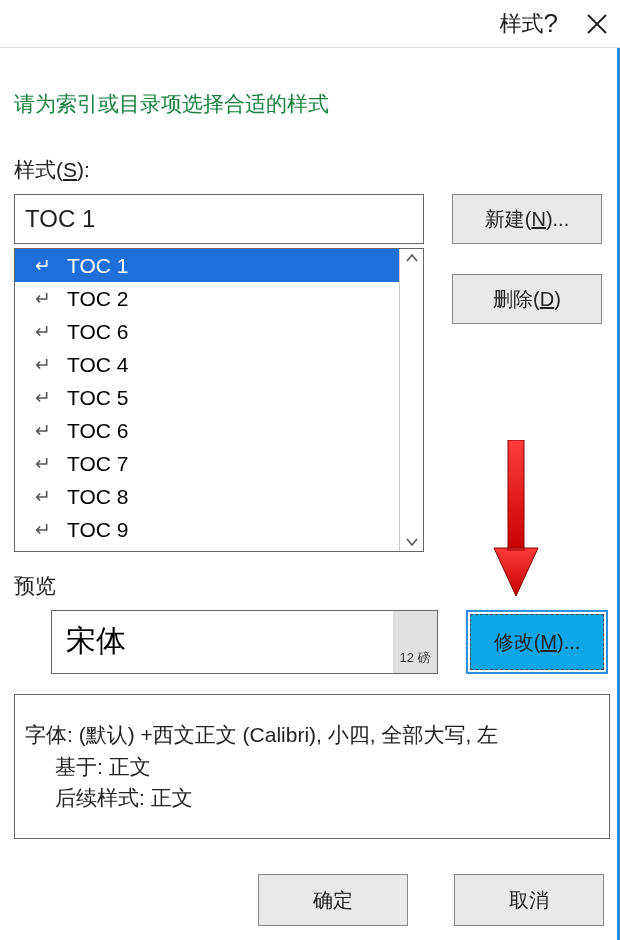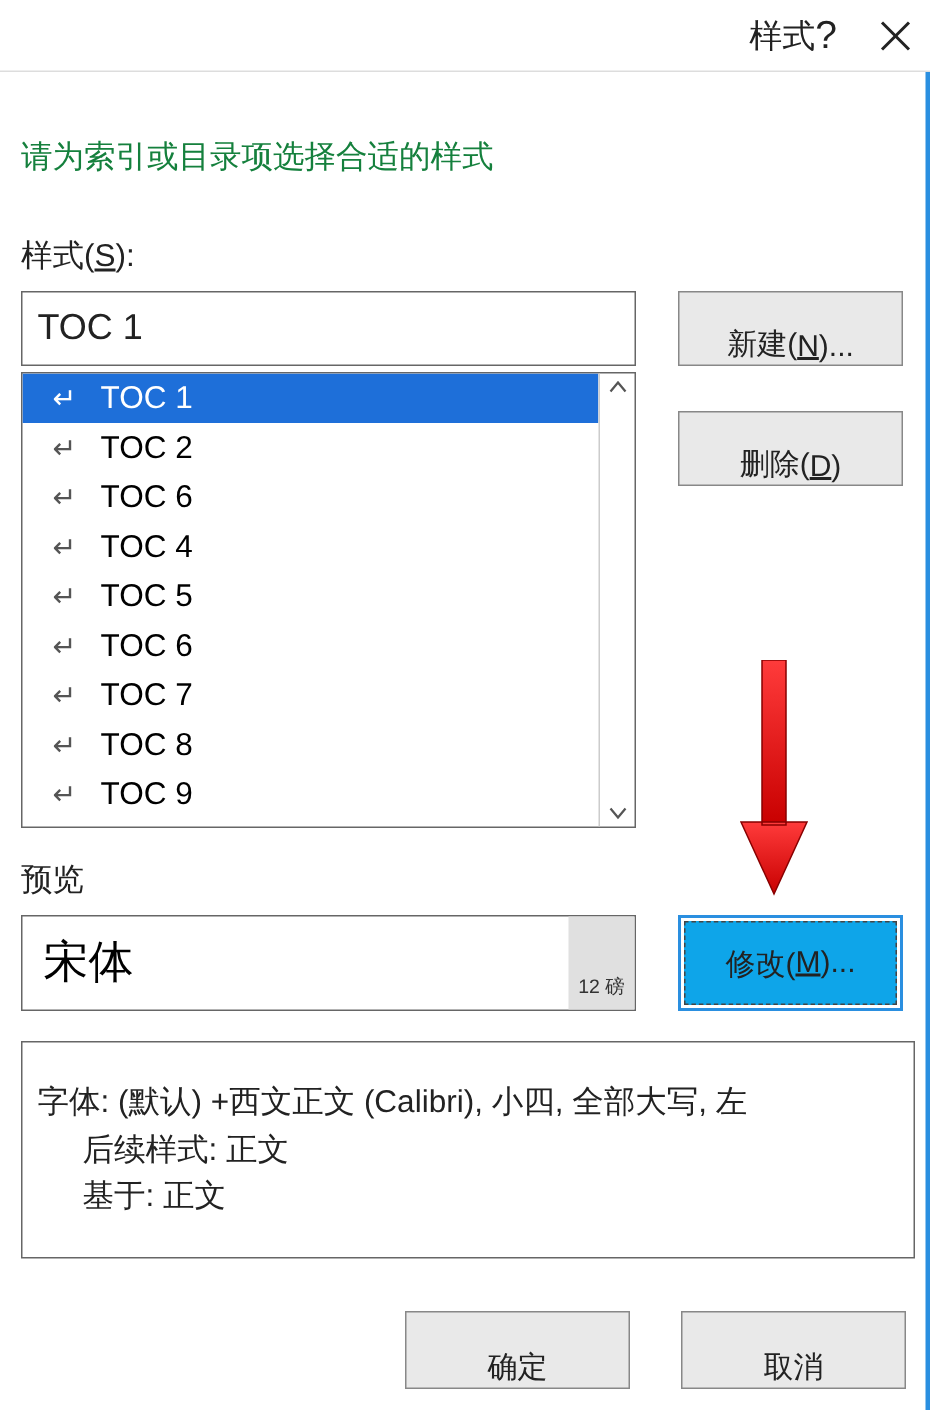--- a/index.html
+++ b/index.html
@@ -19,33 +19,33 @@
     .col-right { width: 150px; display: flex; flex-direction: column; gap: 30px; }
     .style-input { width: 410px; height: 50px; border: 1px solid #666; padding: 4px 10px; font-size: 24px; color: #222; font-family: inherit; background: #fff; }
     .listbox { margin-top: 4px; width: 410px; height: 304px; border: 1px solid #666; background: #fff; display: flex; }
     .list-items { flex: 1; overflow: hidden; }
     .list-item { height: 33px; display: flex; align-items: center; font-size: 21px; padding-left: 20px; cursor: pointer; }
     .list-item.selected { background: #1e6fd9; color: #fff; }
     .list-item .para-icon { width: 22px; text-align: left; font-size: 19px; color: #555; margin-right: 10px;}
     .list-item.selected .para-icon { color: #fff; }
     .list-scroll { width: 24px; border-left: 1px solid #ccc; display: flex; flex-direction: column; justify-content: space-between; align-items: center; padding: 4px 0; color: #555; }
     .list-scroll span svg { display:block; }
-    .btn { width: 150px; height: 50px; border: 1px solid #888; background: #e9e9e9; font-size: 20px; color: #222; cursor: pointer; font-family: inherit; display: flex; align-items: flex-end; justify-content: center; }
+    .btn { width: 150px; height: 50px; border: 1px solid #888; background: #e9e9e9; font-size: 20px; color: #222; cursor: pointer; font-family: inherit; display: flex; align-items: center; justify-content: center; }
     .btn .u { text-decoration: underline; }
     .preview-label { font-size: 21px; color: #222; margin-top: 20px; margin-bottom: 10px; }
-    .preview-row { display: flex; gap: 28px; align-items: center; }
+    .preview-row { display: flex; gap: 28px; align-items: center; margin-left: 37px; }
     .preview-box { width: 410px; height: 64px; border: 1px solid #666; display: flex; align-items: stretch; }
     .preview-font { flex: 1; font-size: 30px; padding: 10px 14px; font-family: "SimSun", serif; }
     .preview-size { width: 44px; background: #e0e0e0; display: flex; align-items: flex-end; justify-content: center; font-size: 13px; padding-bottom: 6px; color: #333; }
     .modify-btn-wrap { width: 150px; height: 64px; border: 2px solid #2a8fe0; padding: 2px; display:flex; }
     .modify-btn { flex:1; border: 1px dashed #444; background: #0ea5e9; font-size: 20px; color: #222; cursor: pointer; font-family: inherit; display:flex; align-items:center; justify-content:center; }
     .modify-btn .u { text-decoration: underline; }
     .desc-box { margin-top: 20px; width: 596px; min-height: 140px; border: 1px solid #666; padding: 24px 10px; font-size: 21px; line-height: 1.5; color: #222; }
     .desc-box .ind { padding-left: 30px; display:block; }
-    .footer { position: absolute; bottom: 14px; right: 16px; display: flex; gap: 34px; }
+    .footer { position: absolute; bottom: 14px; right: 16px; display: flex; gap: 46px; }
     .footer .btn { width: 150px; height: 52px; }
     .arrow-overlay { position: absolute; left: 486px; top: 440px; width: 60px; height: 160px; pointer-events: none; }
     .right-edge { position:absolute; right:0; top:48px; bottom:0; width:3px; background:#2a8fe0; }
   </style>
 </head>
 <body>
 
 <div class="dialog">
   <div class="titlebar">
     <div class="titlebar-title">样式</div>
@@ -150,22 +150,22 @@
         <button class="modify-btn">
           <span>修改(</span>
             <span class="u">M</span>
             <span>)...</span>
         </button>
       </div>
     </div>
 
     <div class="desc-box">
       <div>字体: (默认) +西文正文 (Calibri), 小四, 全部大写, 左</div>
+      <span class="ind">基于: 正文</span>
       <span class="ind">后续样式: 正文</span>
-      <span class="ind">基于: 正文</span>
     </div>
 
   </div>
 
   <div class="arrow-overlay">
     <svg width="60" height="160" viewBox="0 0 60 160">
       <defs>
         <linearGradient id="ag" x1="0" y1="0" x2="0" y2="1">
           <stop offset="0%" stop-color="#ff3b3b"></stop>
           <stop offset="100%" stop-color="#c80000"></stop>

